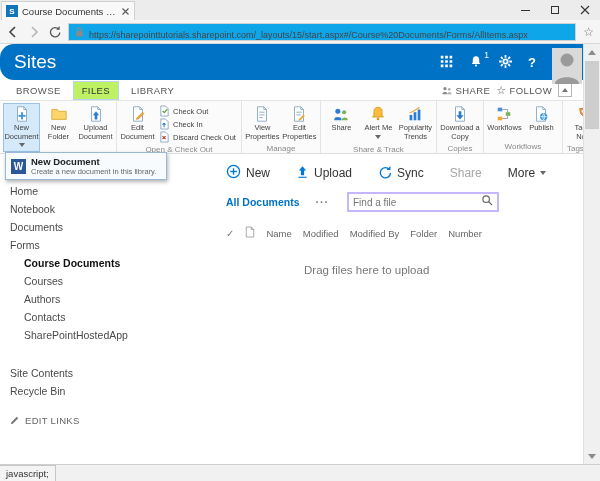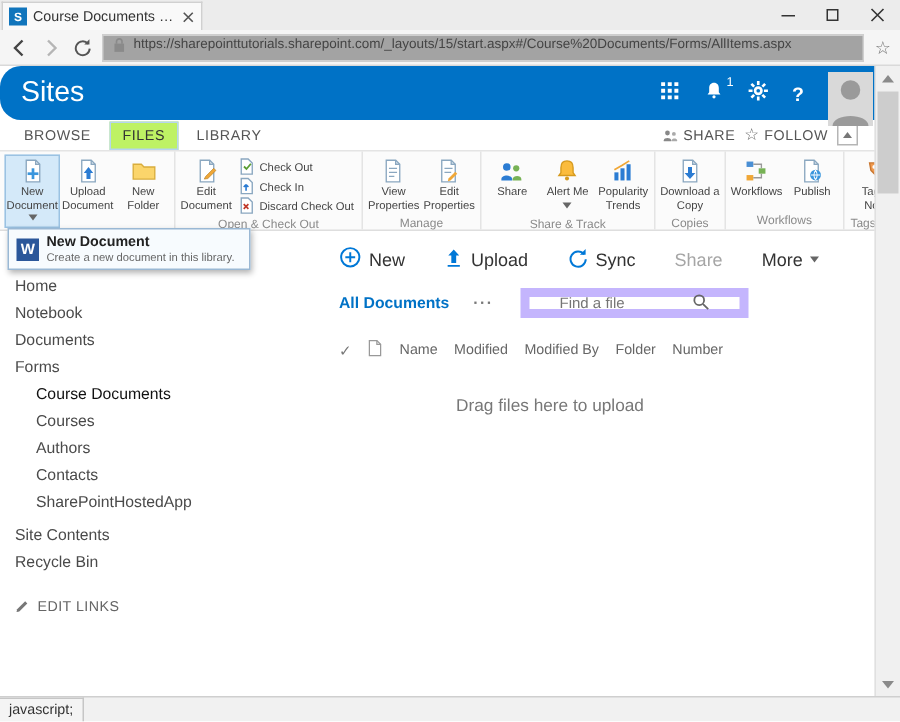--- a/index.html
+++ b/index.html
@@ -16,21 +16,21 @@
                  display:flex; align-items:center; justify-content:center; flex:none; }
   .tab-title { font-size:9.5px; color:#333; white-space:nowrap; overflow:hidden; text-overflow:ellipsis; flex:1; }
   .tab-close svg { display:block; }
   .win-controls { margin-left:auto; display:flex; }
   .win-btn { width:30px; display:flex; align-items:center; justify-content:center; }
   .glyph-min { width:9px; border-bottom:1px solid #333; height:1px; }
   .glyph-max { width:8px; height:8px; border:1px solid #333; }
   .addressbar { height:24px; background:#f5f5f5; border-bottom:1px solid #d9d9d9;
                 display:flex; align-items:center; padding:0 6px; gap:7px; }
   .nav-arrow svg { display:block; }
-  .urlbox { flex:1; height:18px; background:#a3a3a3; border:1px solid #cfcfcf; display:flex; align-items:flex-start;
+  .urlbox { flex:1; height:18px; background:#0ea5e9; border:1px solid #cfcfcf; display:flex; align-items:flex-end;
             padding:0 5px; gap:4px; overflow:hidden; }
   .url-text { font-size:9px; color:#444; white-space:nowrap; overflow:hidden; }
   .fav-star { font-size:12px; color:#777; line-height:1; }
   
   .suitebar { height:36px; background:#0072c6; display:flex; align-items:center; color:#fff;
               padding-left:14px; position:relative;border-radius:14px; }
   .sites-title { font-size:19px; font-weight:400; }
   .suite-icons { margin-left:auto; display:flex; align-items:center; gap:15px; margin-right:64px; }
   .bell-wrap { position:relative; }
   .bell-badge { position:absolute; top:-4px; right:-6px; font-size:8.5px; color:#fff; }
@@ -69,33 +69,33 @@
              padding:3px 5px; z-index:30; }
   .word-icon { width:15px; height:15px; background:#2b579a; color:#fff; font-size:10px; font-weight:bold;
                display:flex; align-items:center; justify-content:center; flex:none; }
   .callout-title { font-size:9.5px; font-weight:bold; color:#222; line-height:1.2; }
   .callout-desc { font-size:7.5px; color:#666; white-space:nowrap; }
   
   .main { display:flex; height:310px; }
   .sidebar { width:198px; padding-top:28px; flex:none; }
   .nav-item { padding:2.5px 0 2.5px 10px; font-size:10.5px; color:#4a4a4a; line-height:13px; }
   .nav-item.indent { padding-left:24px; }
-  .nav-item.selected { font-weight:normal; color:#111; }
-  .nav-item.gap { margin-top:4px; }
+  .nav-item.selected { font-weight:bold; color:#111; }
+  .nav-item.gap { margin-top:20px; }
   .edit-links { margin-top:14px; padding-left:10px; display:flex; gap:5px; align-items:center;
                 font-size:9.5px; color:#666; letter-spacing:.3px; }
   .content { flex:1; padding:8px 0 0 28px; }
   .cmdbar { display:flex; align-items:center; gap:26px; height:22px; }
   .cmd { display:flex; align-items:center; gap:5px; font-size:12px; color:#333; }
   .cmd.disabled { color:#a6a6a6; }
   .viewbar { display:flex; align-items:center; margin-top:8px; }
   .view-selected { color:#0072c6; font-weight:bold; font-size:10.5px; }
   .view-more { color:#777; font-weight:bold; font-size:10.5px; margin-left:16px; letter-spacing:1px; }
-  .searchbox { width:152px; height:20px; border:6px solid #c4b5fd; background:#fff; display:flex;
-               align-items:center; padding:0 20px; margin-left:18px; }
+  .searchbox { width:152px; height:20px; border:2px solid #c4b5fd; background:#fff; display:flex;
+               padding:0 4px; margin-left:18px; }
   .searchbox input { border:none; outline:none; flex:1; font-size:10px; color:#555; background:transparent;
                      font-family:"Liberation Sans", sans-serif; min-width:0; }
   .headers { display:flex; align-items:center; gap:11px; margin-top:14px; font-size:9.5px; color:#666; }
   .col-check { color:#777; font-size:10px; }
   .empty { margin-top:24px; margin-left:78px; font-size:11.5px; color:#777; }
   
   .vscroll { position:absolute; right:0; top:44px; bottom:17px; width:17px; background:#f0f0f0;
              border-left:1px solid #e0e0e0; z-index:20; }
   .vs-btn { position:absolute; left:0; width:16px; height:16px; display:flex; align-items:center;
             justify-content:center; }
@@ -236,34 +236,34 @@
               <rect x="9" y="8" width="2" height="8" fill="#3a96dd"></rect>
               <rect x="6" y="11" width="8" height="2" fill="#3a96dd"></rect>
             </svg>
         </span>
         <span class="rlabel">New Document</span>
         <span class="caret-down"></span>
       </div>
       <div class="rbtn">
         <span class="ricon">
           <svg width="18" height="18" viewBox="0 0 20 20">
+              <path d="M2 5h6l2 2h8v9H2z" fill="#fbd56b" stroke="#d9ad3c"></path>
+            </svg>
+        </span>
+        <span class="rlabel">New Folder</span>
+      </div>
+      <div class="rbtn">
+        <span class="ricon">
+          <svg width="18" height="18" viewBox="0 0 20 20">
               <path d="M5 2h7l3 3v13H5z" fill="#fff" stroke="#8aa7c0"></path>
               <path d="M12 2v3h3" fill="none" stroke="#8aa7c0"></path>
               <path d="M10 7l3.5 4.5H11.5V16h-3v-4.5H6.5z" fill="#2b7cd3"></path>
             </svg>
         </span>
         <span class="rlabel">Upload Document</span>
-      </div>
-      <div class="rbtn">
-        <span class="ricon">
-          <svg width="18" height="18" viewBox="0 0 20 20">
-              <path d="M2 5h6l2 2h8v9H2z" fill="#fbd56b" stroke="#d9ad3c"></path>
-            </svg>
-        </span>
-        <span class="rlabel">New Folder</span>
       </div>
     </div>
     <div class="rgroup-label">New</div>
   </div>
 
   <div class="rgroup">
     <div class="rbuttons">
       <div class="rbtn">
         <span class="ricon">
           <svg width="18" height="18" viewBox="0 0 20 20">

